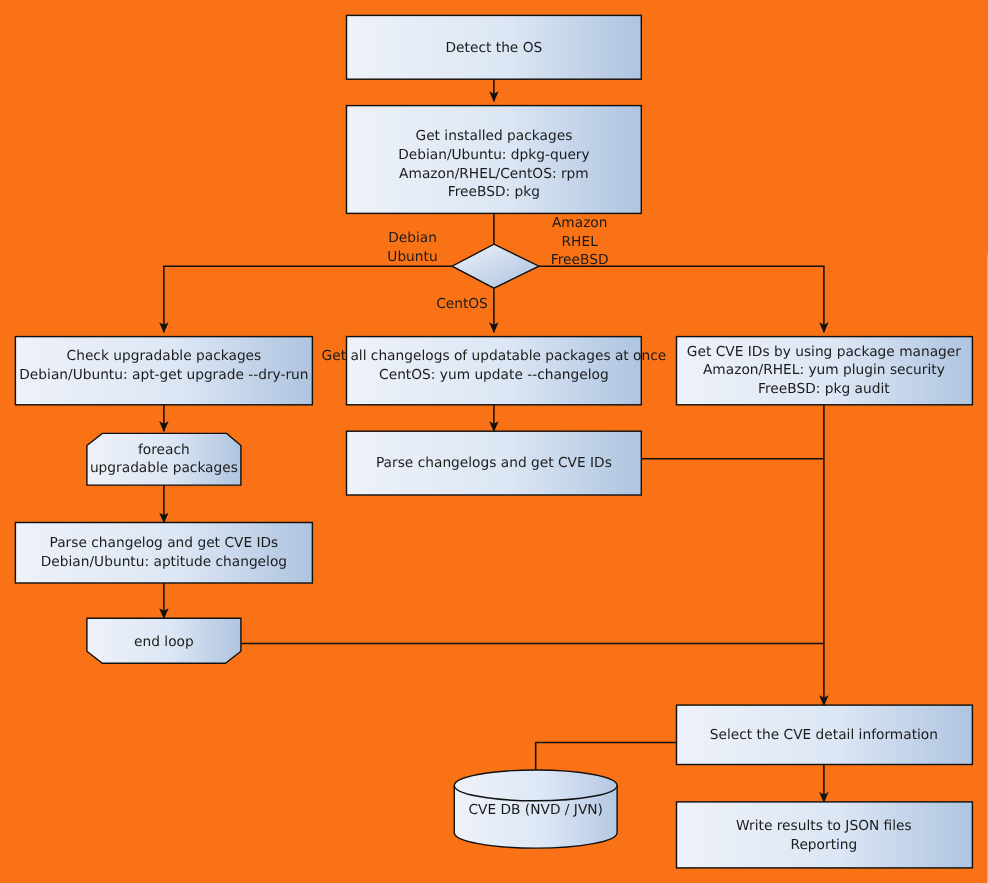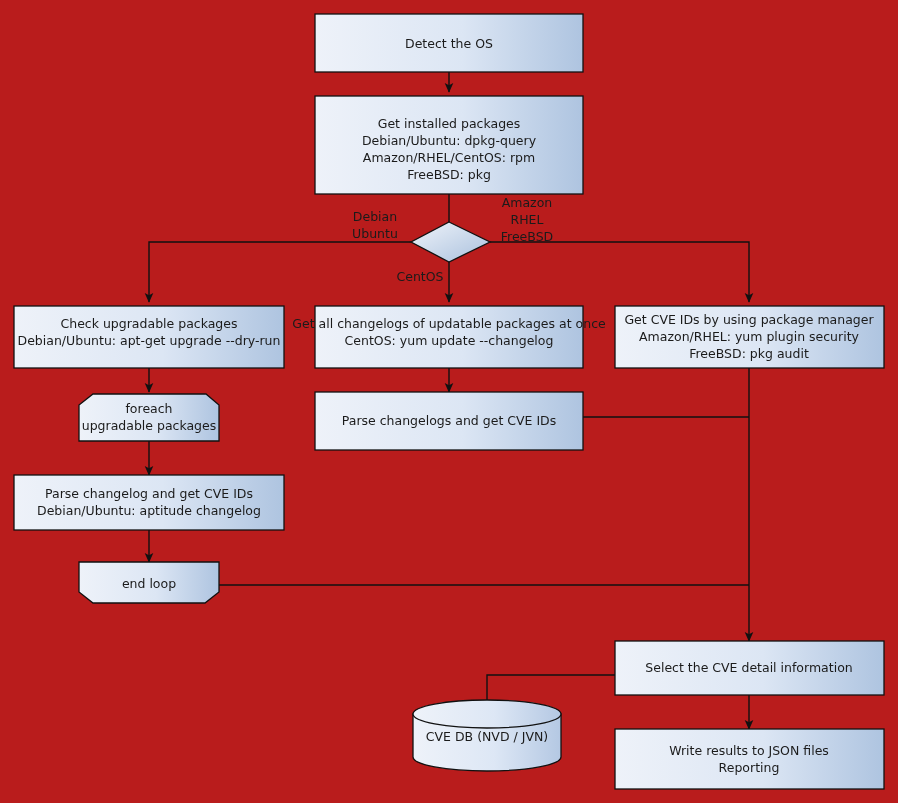--- a/index.html
+++ b/index.html
@@ -4,21 +4,21 @@
 <style>
   html, body {
     margin: 0;
     padding: 0;
     background: #ffffff;
   }
   #canvas {
     position: relative;
     width: 898px;
     height: 803px;
-    background: #b91c1c;
+    background: #f97316;
     font-family: "DejaVu Sans", sans-serif;
     overflow: hidden;
   }
   svg#diagram {
     position: absolute;
     left: 0;
     top: 0;
     width: 898px;
     height: 803px;
   }

